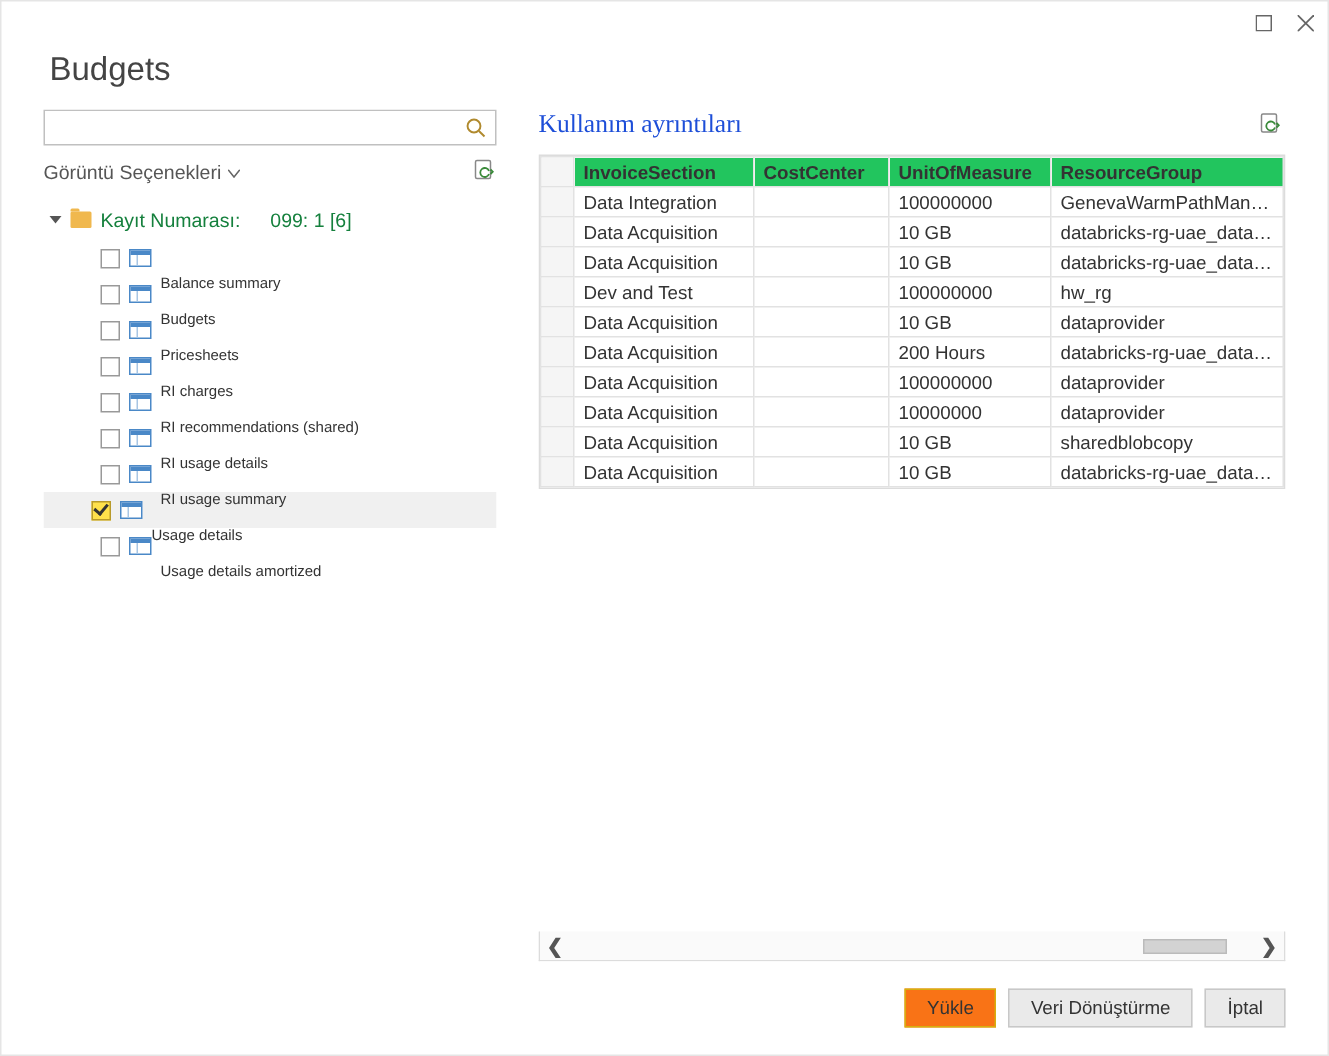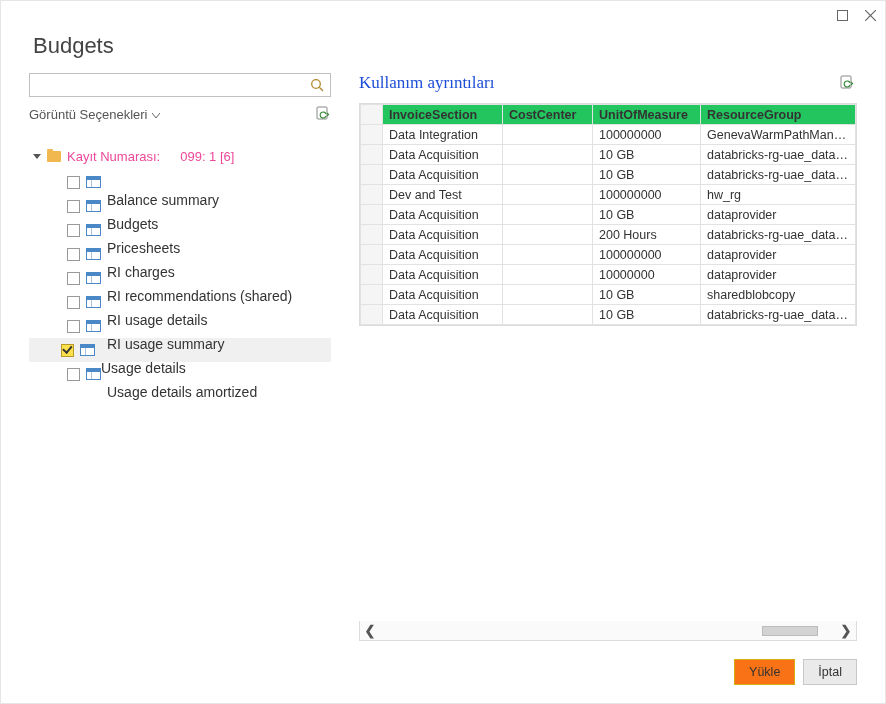--- a/index.html
+++ b/index.html
@@ -78,21 +78,21 @@
 }
 .search-icon {
   color: #a07c2a;
   display: flex;
   align-items: center;
 }
 .options-row {
   display: flex;
   align-items: center;
   justify-content: space-between;
-  margin-bottom: 20px;
+  margin-bottom: 10px;
 }
 .options-label {
   color: #555;
   display: flex;
   align-items: center;
   gap: 4px;
   cursor: pointer;
 }
 .refresh-icon {
   color: #666;
@@ -101,21 +101,21 @@
 .tree {
   flex: 1;
   overflow-y: auto;
 }
 .tree-root {
   display: flex;
   align-items: center;
   gap: 6px;
   height: 24px;
   padding-left: 4px;
-  color: #ec4899;
+  color: #15803d;
 }
 .tree-caret {
   width: 0; height: 0;
   border-left: 4px solid transparent;
   border-right: 4px solid transparent;
   border-top: 5px solid #555;
 }
 .folder-icon {
   width: 14px; height: 11px;
   background: #f0b84e;
@@ -175,21 +175,21 @@
   height: 3px;
   background: #4a88c7;
 }
 .table-icon::after {
   content: '';
   position: absolute;
   top: 3px; left: 4px;
   width: 1px; bottom: 0;
   background: #a8c5e3;
 }
-.tree-item-label { font-size: 14px; color: #333; margin-top: 35px; }
+.tree-item-label { font-size: 10px; color: #333; margin-top: 35px; }
 
 .right-pane {
   flex: 1;
   display: flex;
   flex-direction: column;
   overflow: hidden;
 }
 .preview-header {
   display: flex;
   justify-content: space-between;
@@ -509,16 +509,17 @@
           <div class="hscroll-thumb"></div>
         </div>
         <div class="hscroll-arrow">❯</div>
       </div>
     </div>
 
   </div>
 
   <div class="footer">
     <button class="btn primary">Yükle</button>
+    <button class="btn">Veri Dönüştürme</button>
     <button class="btn">İptal</button>
   </div>
 
 </div>
 
 </body></html>

